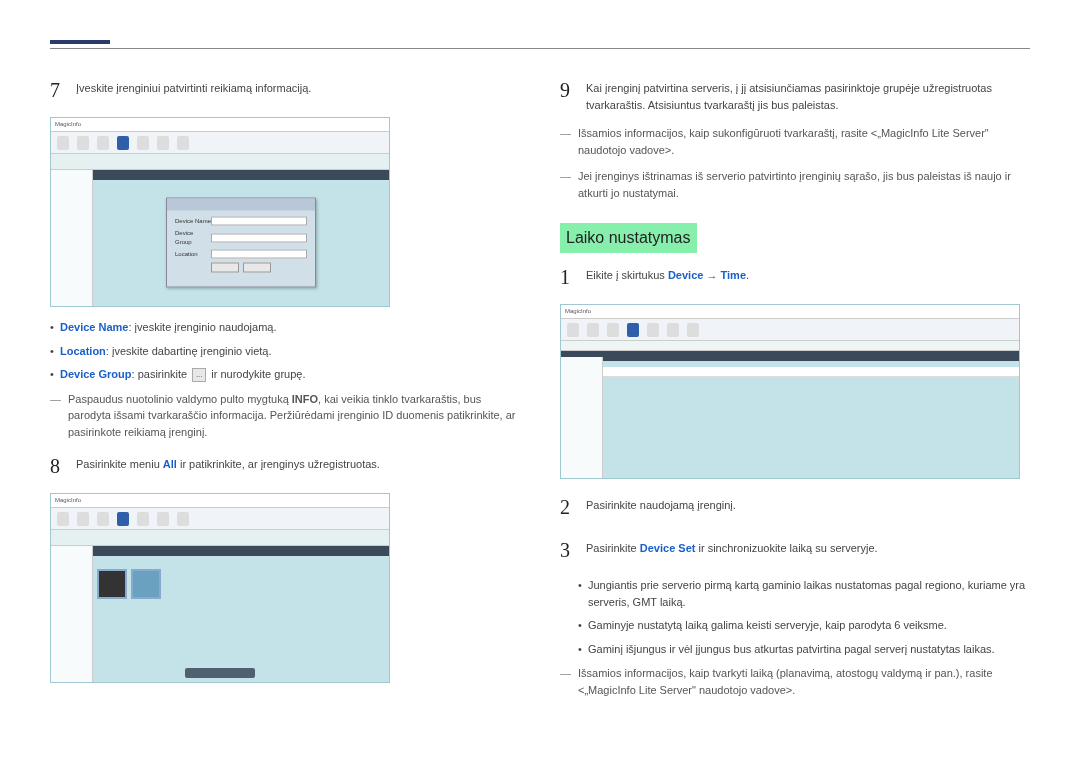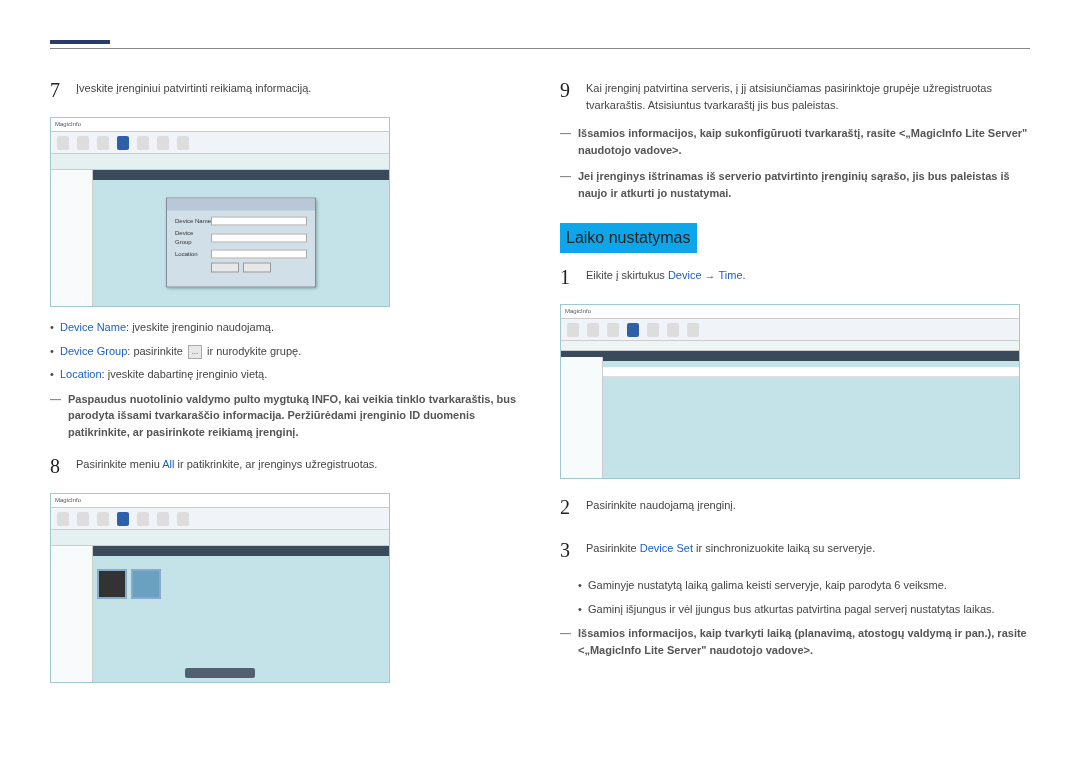--- a/index.html
+++ b/index.html
@@ -111,25 +111,25 @@
   .list-row {
     position:absolute; left:42px; right:0; top:62px; height:10px; background:#fff; border-bottom:1px solid #ddd;
   }
   .bottom-bar {
     position:absolute; left:50%; bottom:4px; transform:translateX(-50%);
     width:70px; height:10px; background:#506070; border-radius:2px;
   }
   ul.bullets { list-style: none; margin: 6px 0 8px 0; }
   ul.bullets li { margin-bottom: 7px; padding-left:10px; position:relative; }
   ul.bullets li::before { content:"•"; position:absolute; left:0; color:#444; }
-  .term { color:#1a5fc9; font-weight:normal; }
-  .dash-note { margin:6px 0 10px 0; padding-left:18px; position:relative; color:#555;font-weight:bold;}
+  .term { color:#1a5fc9; font-weight:bold; }
+  .dash-note { margin:6px 0 10px 0; padding-left:18px; position:relative; color:#555;}
   .dash-note::before { content:"―"; position:absolute; left:0; color:#888;}
   .highlight {
-    display:inline-block; background:#0ea5e9; color:#222;
+    display:inline-block; background:#86efac; color:#222;
     font-size:16px; font-weight:normal; padding:3px 6px; margin:12px 0 8px 0;
   }
   .ellipsis-btn {
     display:inline-block; width:14px; height:14px; background:#e8e8e8;
     border:1px solid #aaa; font-size:8px; text-align:center; line-height:12px;
     vertical-align:middle; margin:0 2px;
   }
   .screenshot.wide { width: 460px; height: 175px; }
   .shot-tabs { background:#eef5f5; height:10px; border-bottom:1px solid #ccc;}
 </style>
@@ -189,24 +189,24 @@
             </div>
           </div>
         </div>
       </div>
 
       <ul class="bullets">
         <li>
           <span class="term">Device Name</span><span>: įveskite įrenginio naudojamą.</span>
         </li>
         <li>
-          <span class="term">Device Group</span><span>: pasirinkite </span><span class="ellipsis-btn">...</span><span> ir nurodykite grupę.</span>
+          <span class="term">Location</span><span>: įveskite dabartinę įrenginio vietą.</span>
         </li>
         <li>
-          <span class="term">Location</span><span>: įveskite dabartinę įrenginio vietą.</span>
+          <span class="term">Device Group</span><span>: pasirinkite </span><span class="ellipsis-btn">...</span><span> ir nurodykite grupę.</span>
         </li>
       </ul>
 
       <div class="dash-note">
         <span>Paspaudus nuotolinio valdymo pulto mygtuką </span><b>INFO</b><span>, kai veikia tinklo tvarkaraštis, bus parodyta išsami tvarkaraščio informacija. Peržiūrėdami įrenginio ID duomenis patikrinkite, ar pasirinkote reikiamą įrenginį.</span>
       </div>
 
       <div class="step-block">
         <div class="step-row">
           <div class="step-num">8</div>
@@ -291,20 +291,21 @@
       <div class="step-block">
         <div class="step-row">
           <div class="step-num">3</div>
           <div class="step-text">
             <span>Pasirinkite </span><span class="term">Device Set</span><span> ir sinchronizuokite laiką su serveryje.</span>
           </div>
         </div>
       </div>
 
       <ul class="bullets" style="margin-left:18px;">
+        <li>Jungiantis prie serverio pirmą kartą gaminio laikas nustatomas pagal regiono, kuriame yra serveris, GMT laiką.</li>
         <li>Gaminyje nustatytą laiką galima keisti serveryje, kaip parodyta 6 veiksme.</li>
         <li>Gaminį išjungus ir vėl įjungus bus atkurtas patvirtina pagal serverį nustatytas laikas.</li>
       </ul>
 
       <div class="dash-note">Išsamios informacijos, kaip tvarkyti laiką (planavimą, atostogų valdymą ir pan.), rasite &lt;„MagicInfo Lite Server" naudotojo vadove&gt;.</div>
     </div>
   </div>
 </div>
 
 </body></html>

